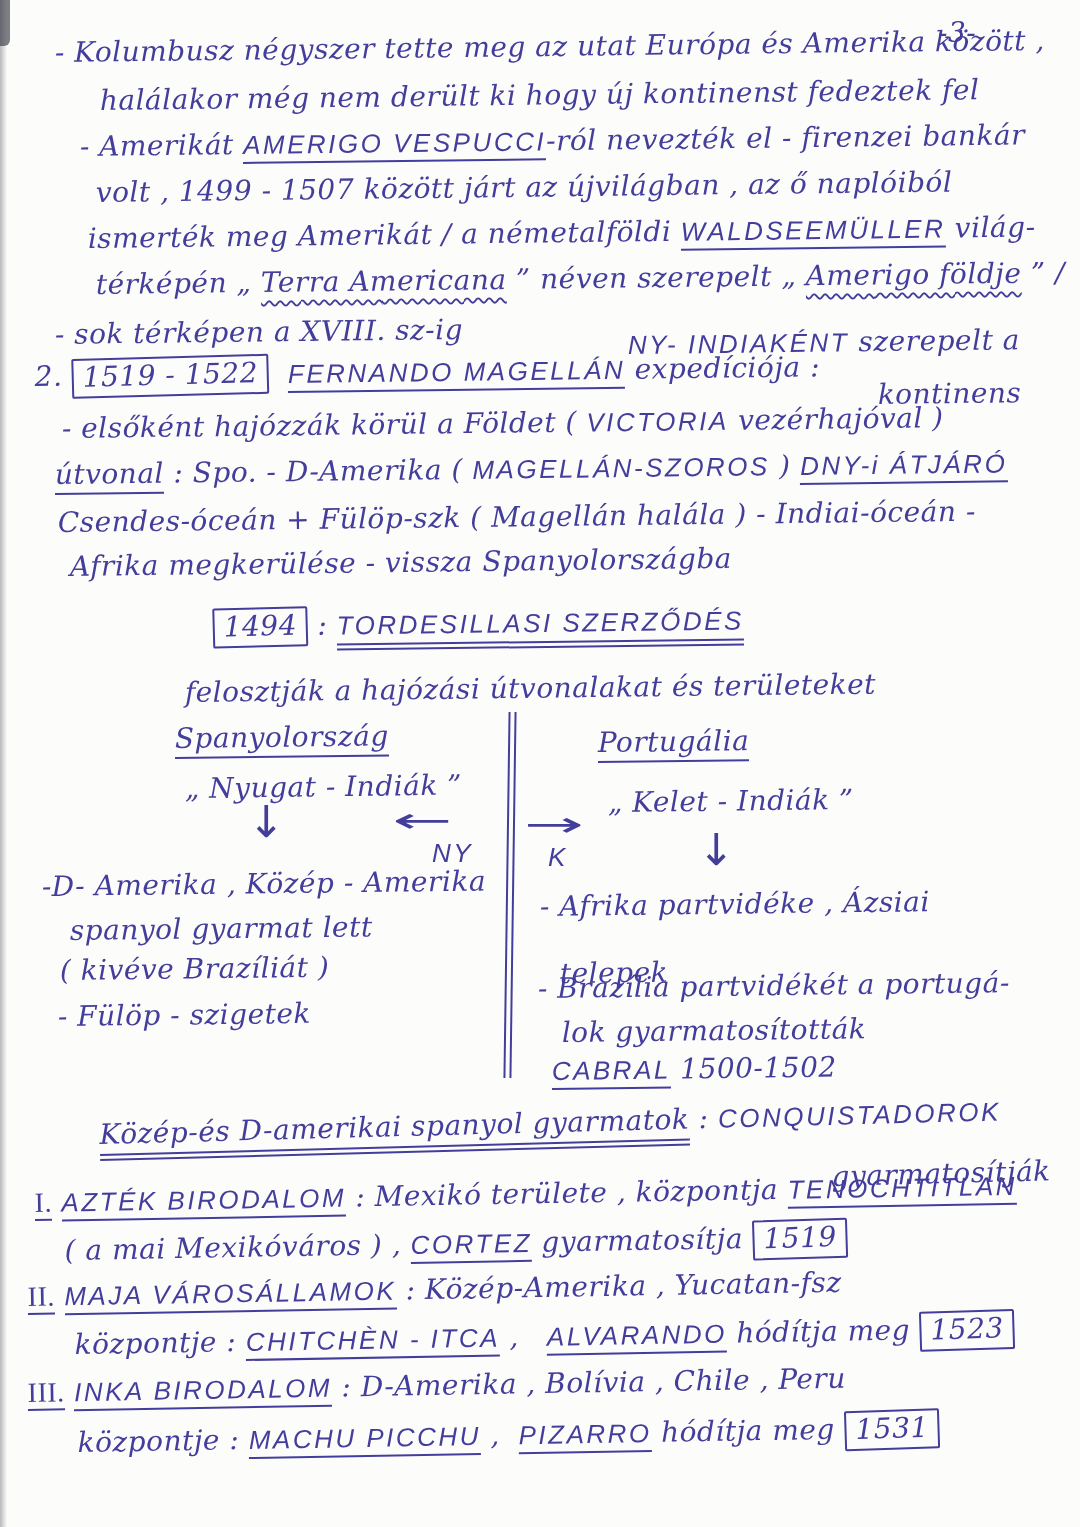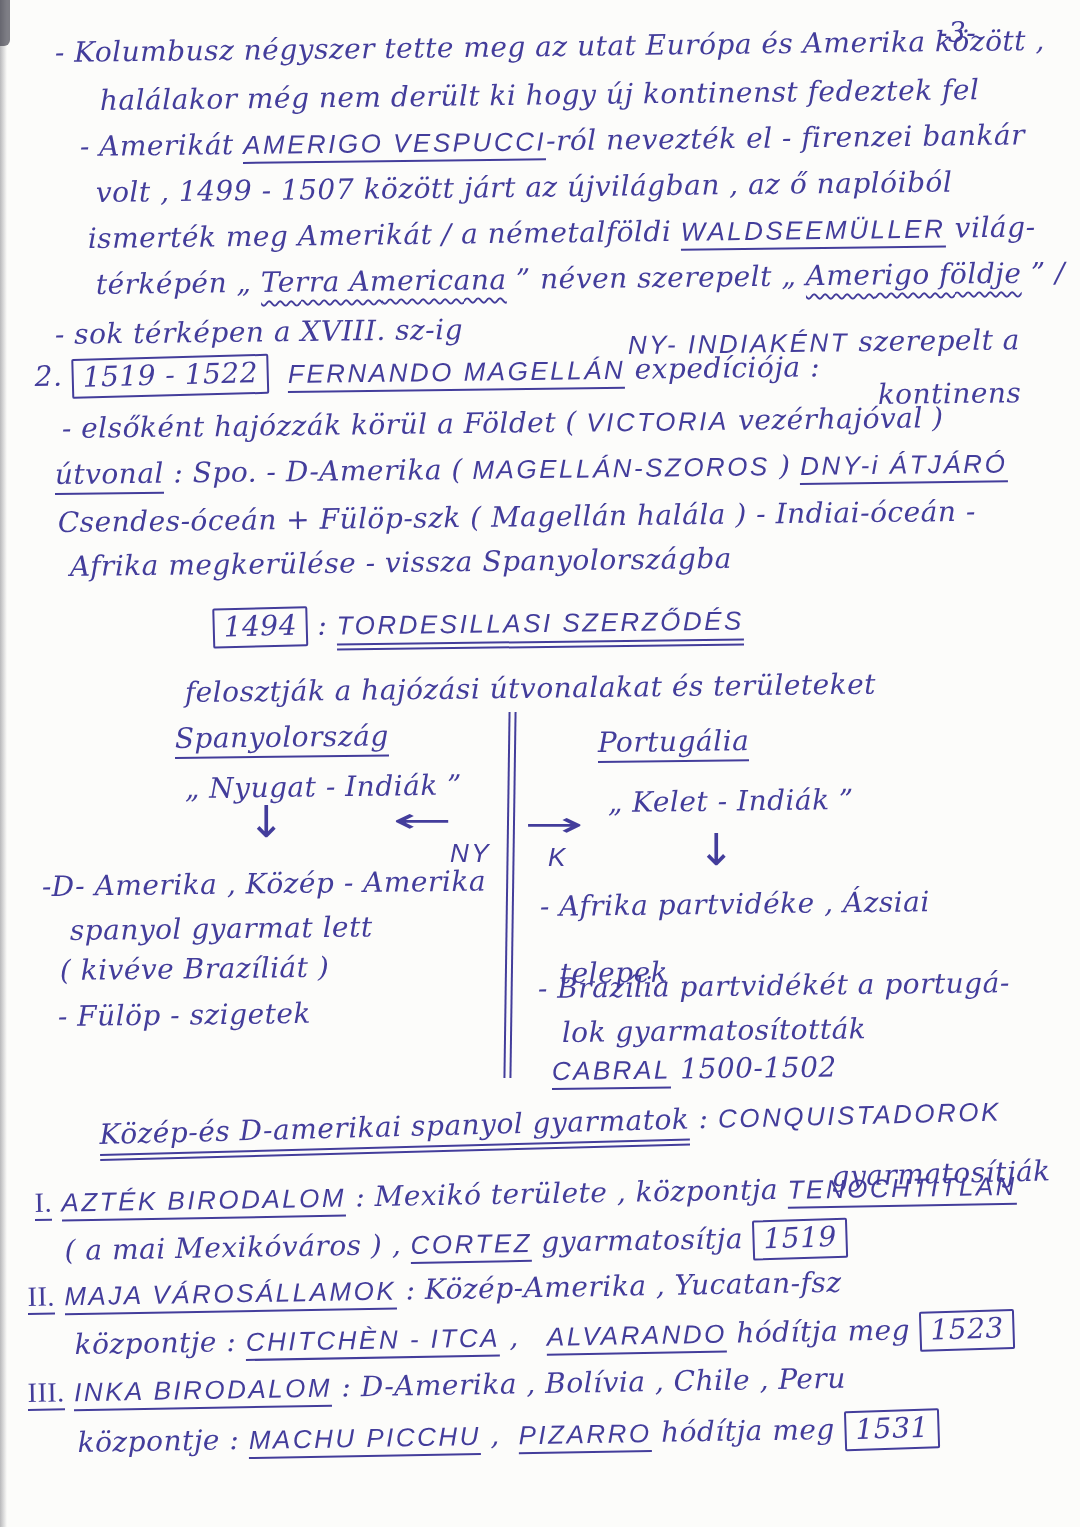--- a/index.html
+++ b/index.html
@@ -97,21 +97,21 @@
   <div class="line sk-a" style="left:213px; top:608px;"><span class="box">1494</span><span> : </span><span class="caps uu">TORDESILLASI SZERZŐDÉS</span></div>
   <div class="line sk-a" style="left:185px; top:676px;">felosztják a hajózási útvonalakat és területeket</div>
 
   <div class="divider"></div>
 
   <div class="line sk-a" style="left:175px; top:722px;"><span class="u">Spanyolország</span></div>
   <div class="line sk-a" style="left:185px; top:772px;">„ Nyugat - Indiák ”</div>
   <div class="line" style="left:248px; top:796px;"><span class="arrow-glyph d-arrow">↓</span></div>
 
   <div class="line" style="left:408px; top:800px;"><span class="arrow-glyph h-arrow">←</span></div>
-  <div class="line caps" style="left:450px; top:838px;">NY</div>
+  <div class="line caps" style="left:432px; top:838px;">NY</div>
   <div class="line" style="left:540px; top:804px;"><span class="arrow-glyph h-arrow">→</span></div>
   <div class="line caps" style="left:548px; top:842px;">K</div>
 
   <div class="line sk-a" style="left:598px; top:726px;"><span class="u">Portugália</span></div>
   <div class="line sk-a" style="left:608px; top:786px;">„ Kelet - Indiák ”</div>
   <div class="line" style="left:698px; top:824px;"><span class="arrow-glyph d-arrow">↓</span></div>
 
   <div class="line sk-a" style="left:42px; top:870px;">-D- Amerika , Közép - Amerika</div>
   <div class="line sk-a" style="left:70px; top:914px;">spanyol gyarmat lett</div>
   <div class="line sk-a" style="left:60px; top:954px;">( kivéve Brazíliát )</div>

